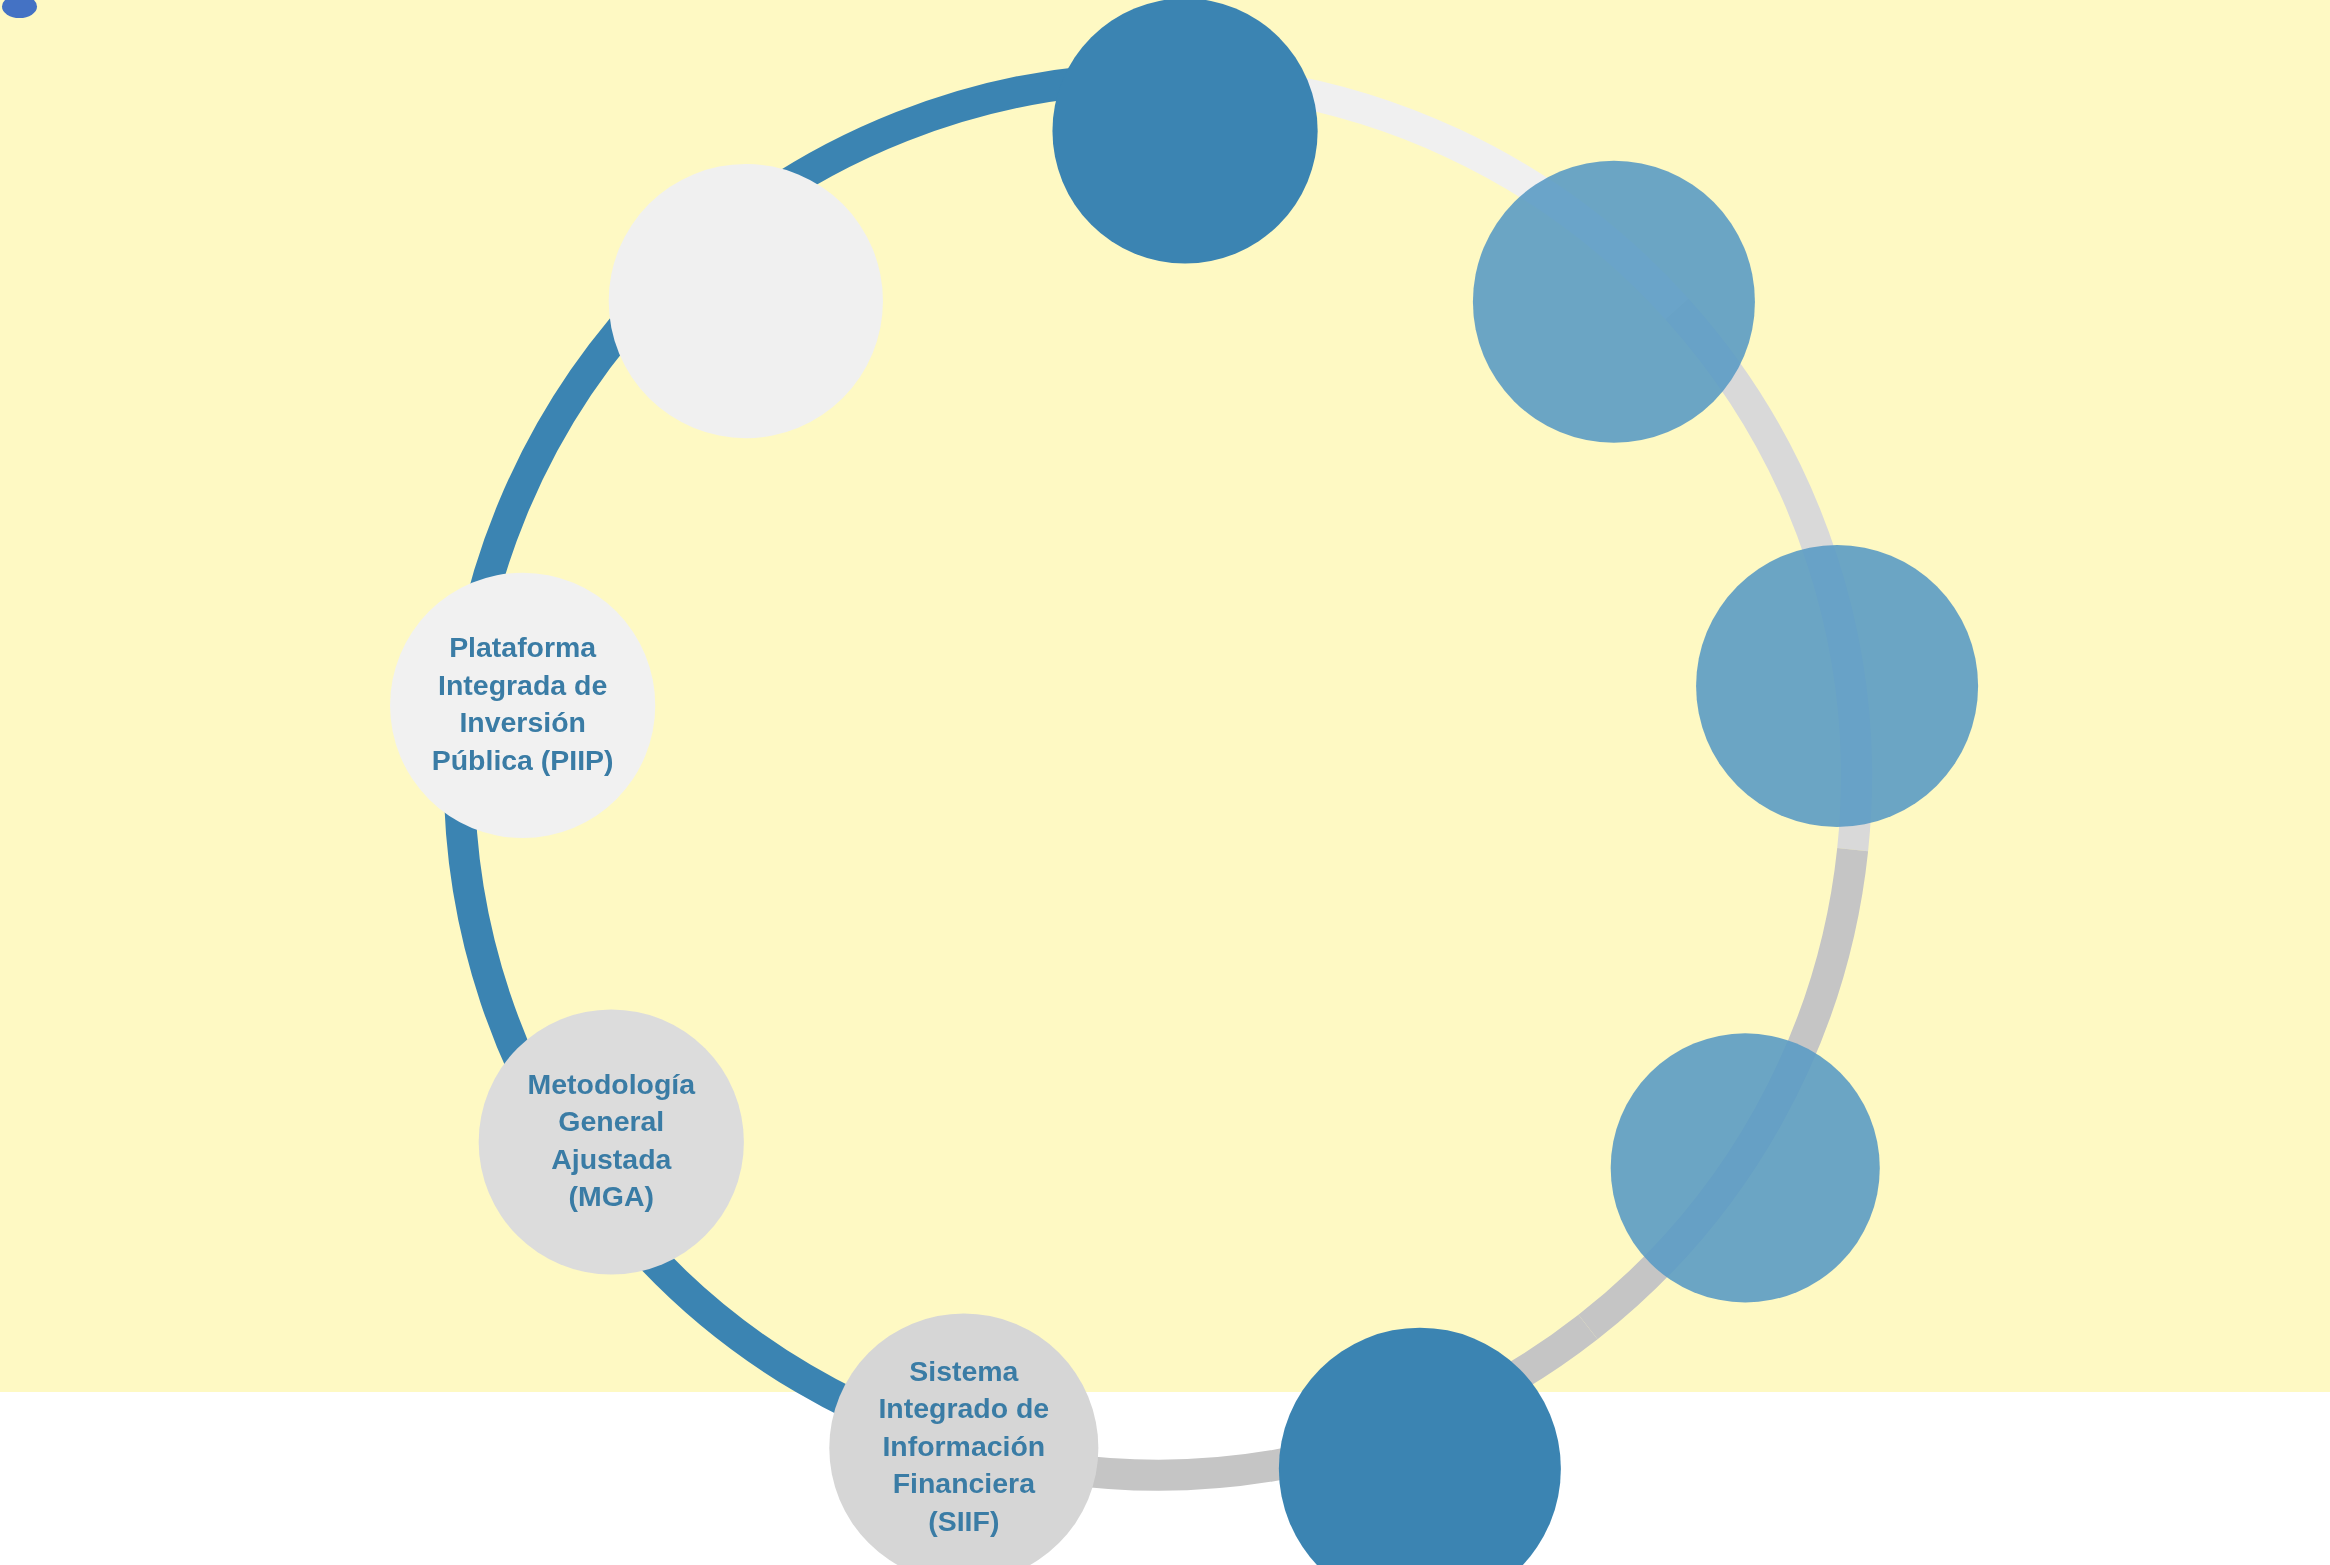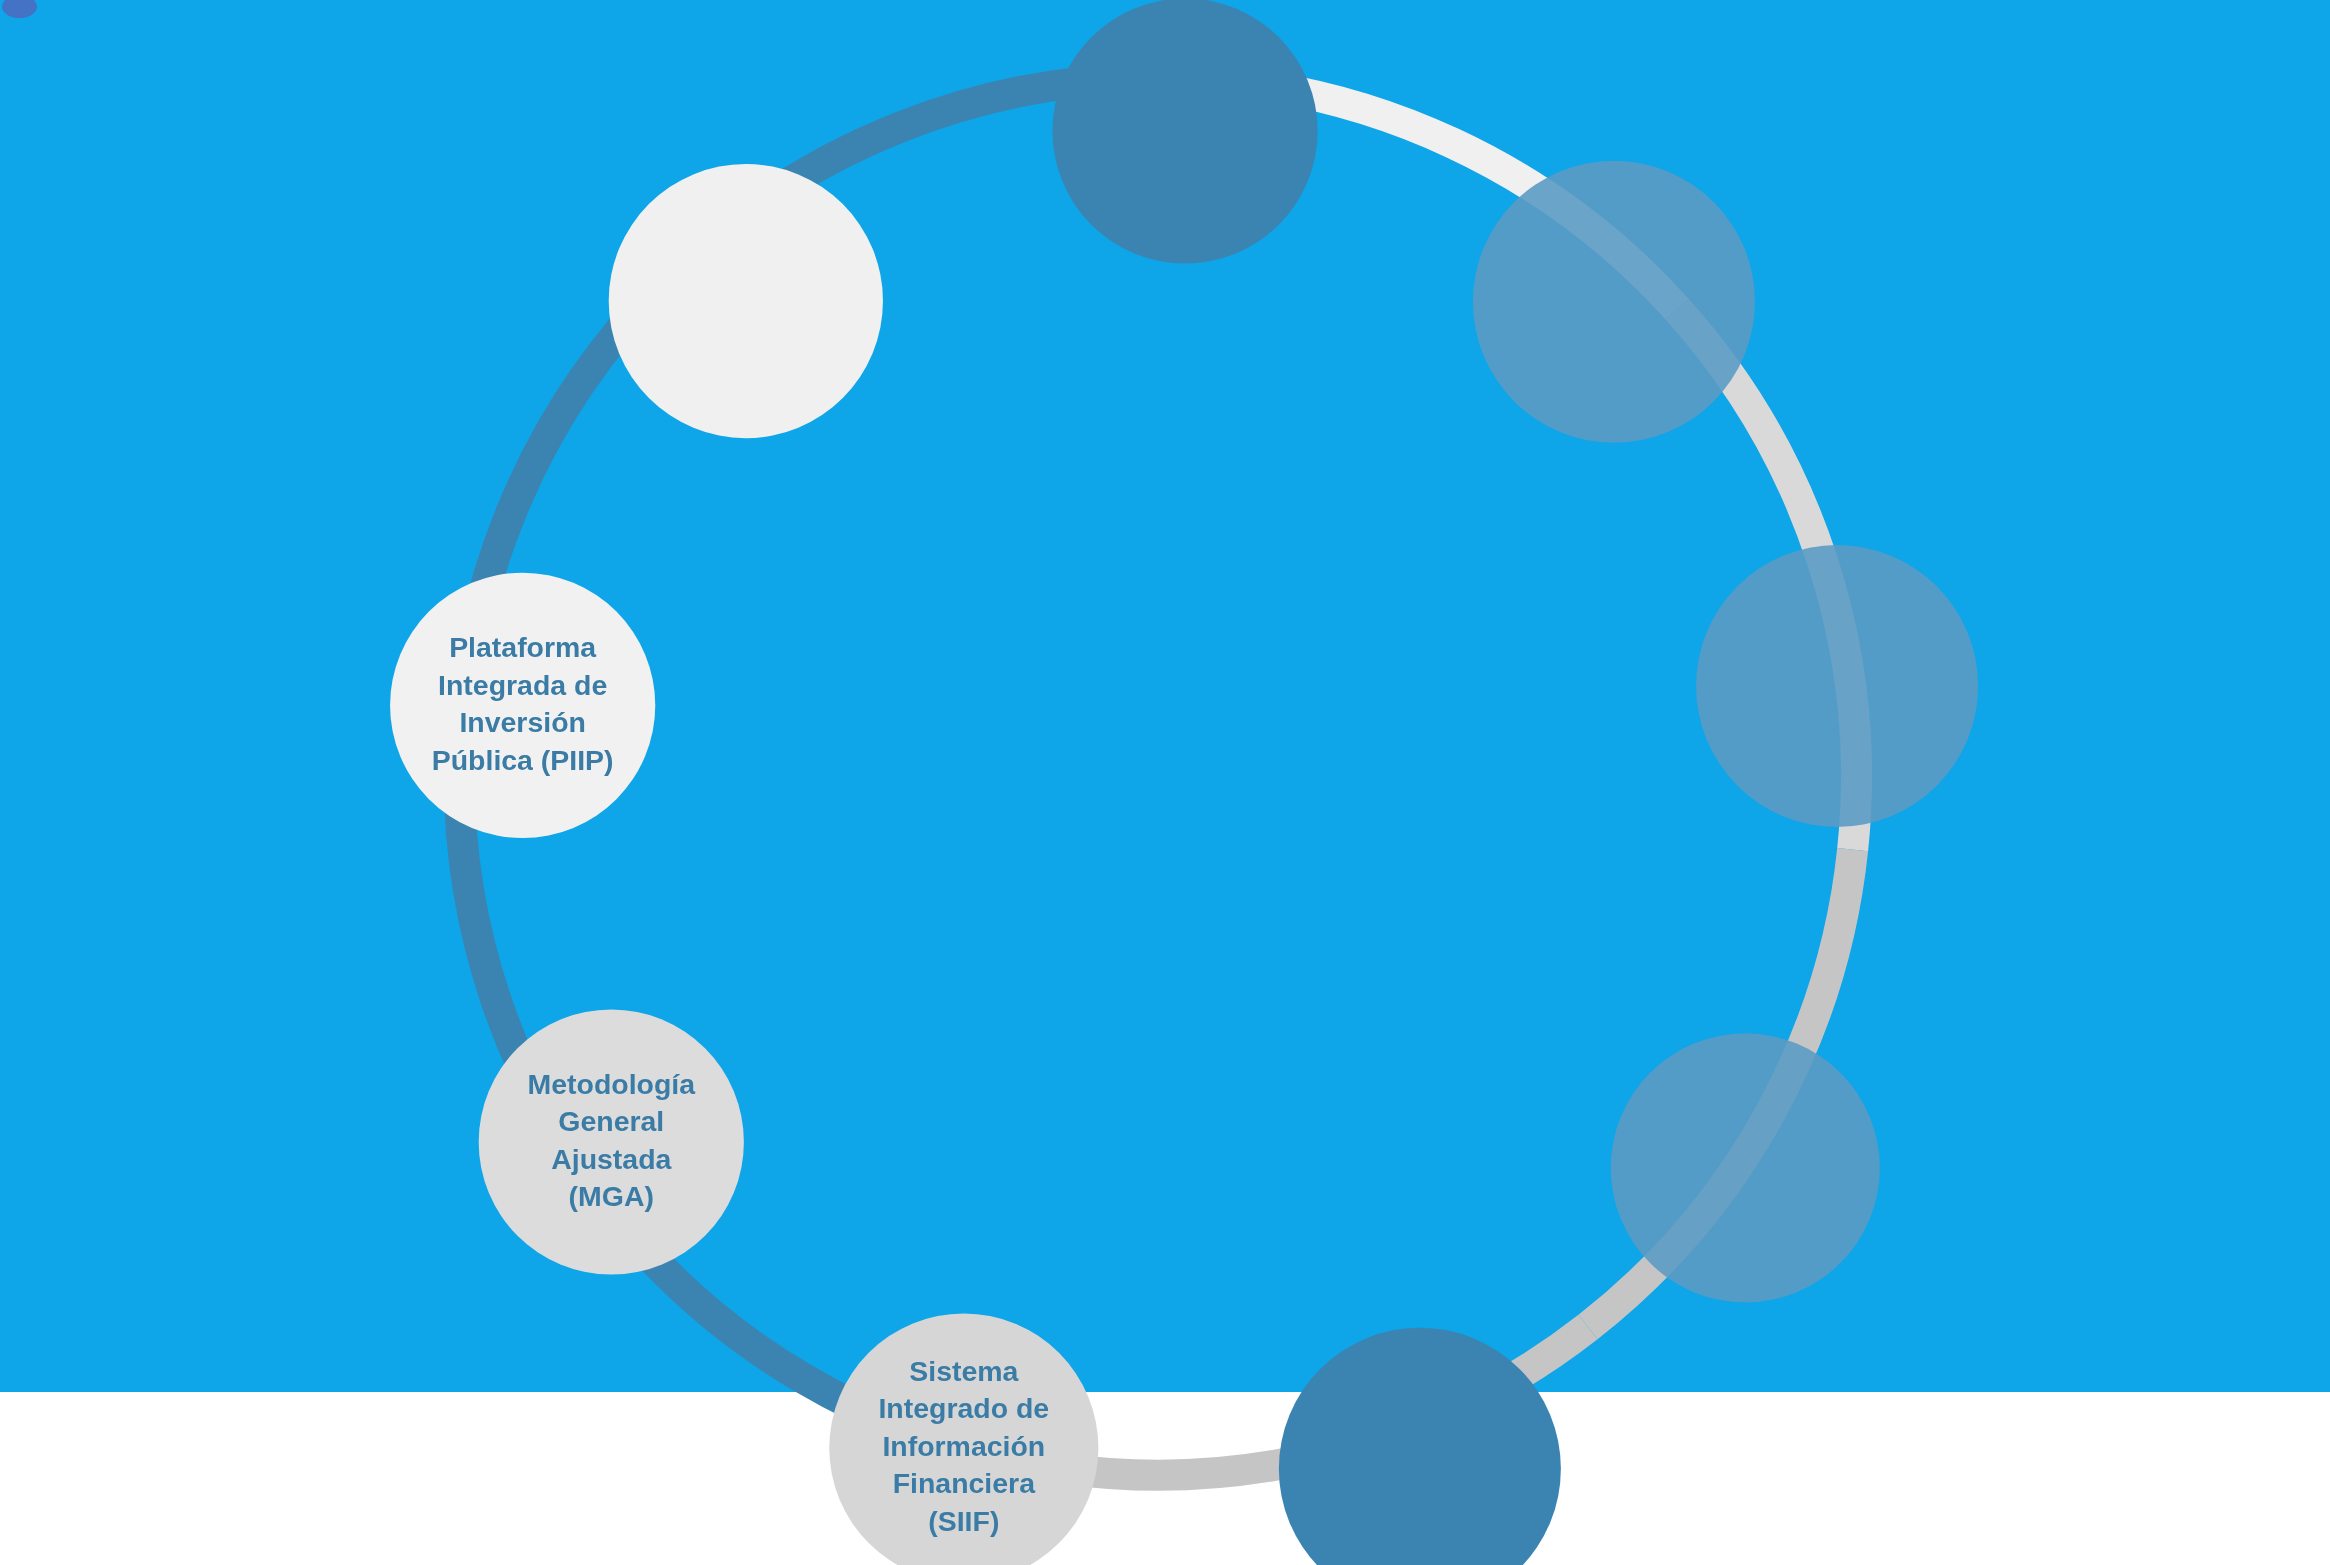--- a/index.html
+++ b/index.html
@@ -10,21 +10,21 @@
   body {
     width: 2330px;
     height: 1566px;
     overflow: hidden;
     font-family: "Liberation Sans", sans-serif;
   }
   #stage {
     position: relative;
     width: 2330px;
     height: 1392px;
-    background: #0ea5e9;
+    background: #fef9c3;
   }
   #cycle-svg {
     position: absolute;
     left: 0;
     top: 0;
     width: 2330px;
     height: 1566px;
     display: block;
   }
   .node-label {

